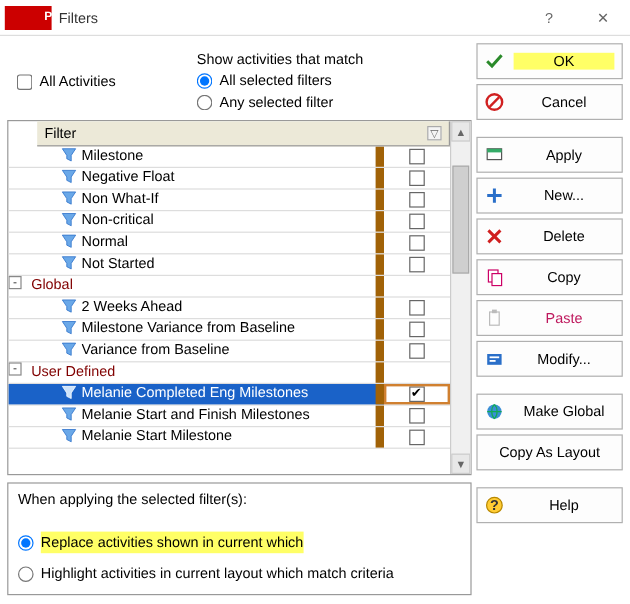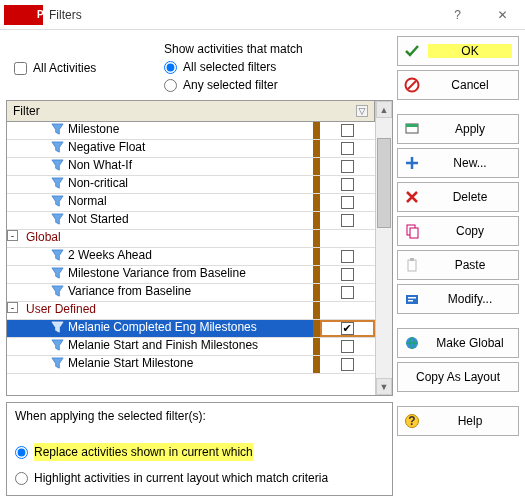--- a/index.html
+++ b/index.html
@@ -14,21 +14,21 @@
   .right{width:132px;padding:6px 6px 6px 4px;display:flex;flex-direction:column;gap:4px;}
   
   .toprow{display:flex; padding:6px 2px 2px 8px;}
   .allact{display:flex;align-items:center;gap:6px; width:150px;}
   .matchbox{flex:1;}
   .matchhdr{margin-bottom:2px;}
   .radio{display:flex;align-items:center;gap:6px;line-height:18px;}
   
   .gridbox{border:1px solid #999; margin-top:4px; flex:0 0 auto; height:296px; display:flex;}
   .gridinner{flex:1;overflow:auto}
-  .hdr{display:flex;background:#ece9d8;border-bottom:1px solid #999;position:sticky;top:0;}
+  .hdr{display:flex;background:#ece9d8;border-bottom:1px solid #999;position:sticky;top:0;margin-left:24px;}
   .hdr .h1{flex:1;border-right:1px solid #999;padding:3px 6px;display:flex;align-items:center;justify-content:space-between;}
   .hdr .h2{width:55px;padding:3px 4px;text-align:center;}
   .sortglyph{font-size:9px;color:#666;border:1px solid #aaa;width:12px;height:12px;display:inline-flex;align-items:center;justify-content:center;background:#f4f4f4}
   .row{display:flex;border-bottom:1px solid #ddd;height:18px;align-items:stretch;}
   .cell-main{flex:1;display:flex;border-right:7px solid #a16207;min-width:0;}
   .cell-sel{width:55px;display:flex;align-items:center;justify-content:center;border-right:1px solid transparent;}
   .exp{width:14px;display:inline-flex;align-items:center;justify-content:center;font-size:10px;color:#333;border:1px solid #888;height:11px;width:11px;line-height:9px;margin-right:2px;background:#fff}
   .exp.hidden{visibility:hidden}
   .indent{display:inline-block}
   .funnel{width:14px;height:14px;margin-right:4px;display:inline-flex;align-items:center;justify-content:center;}
@@ -41,21 +41,21 @@
   .chk.on::after{content:"✔";font-size:11px;margin-top:-1px;}
   .scroll{width:17px;background:#f0f0f0;border-left:1px solid #ccc;display:flex;flex-direction:column;}
   .sbtn{height:17px;background:#e8e8e8;border:1px solid #ccc;display:flex;align-items:center;justify-content:center;font-size:9px;color:#666}
   .strack{flex:1;position:relative}
   .sthumb{position:absolute;left:1px;right:1px;top:20px;height:90px;background:#cfcfcf;border:1px solid #aaa}
   
   .applypanel{border:1px solid #999;padding:6px 8px 8px 8px;margin-top:6px;}
   .hl{background:#ffff66}
   
   .btn{border:1px solid #b0b0b0;background:#fdfdfd;height:30px;display:flex;align-items:center;padding:0 6px;gap:8px;}
-  .btn.dis{color:#000000}
+  .btn.dis{color:#be185d}
   .bico{width:16px;height:16px;display:flex;align-items:center;justify-content:center}
   .btxt{flex:1;text-align:center}
   input[type=checkbox],input[type=radio]{margin:0}
 </style>
 </head>
 <body>
 
 <div class="titlebar">
   <div class="badge">P6</div>
   <div class="title">Filters</div>

